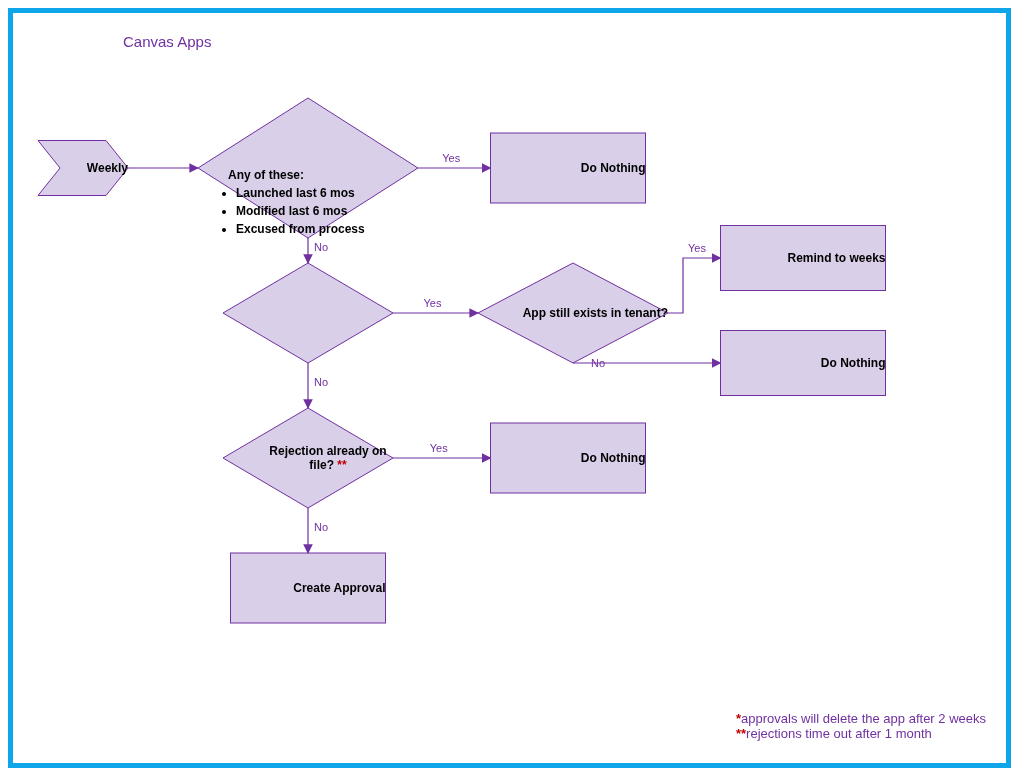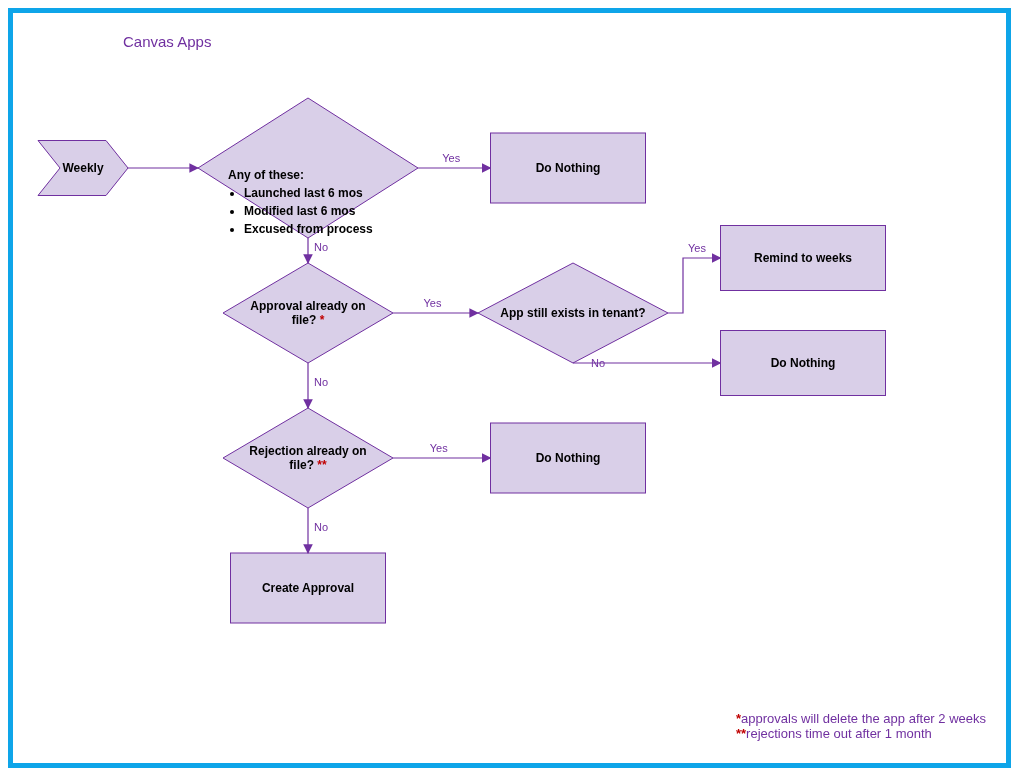--- a/index.html
+++ b/index.html
@@ -27,31 +27,31 @@
   font-weight: 700;
   text-align: center;
   color: #000;
 }
 .bullets {
   font-size: 12px;
   font-weight: 700;
   text-align: left;
   line-height: 1.5;
   list-style: disc;
-  margin-left: 16px;
+  margin-left: 8px;
 }
 .footnote {
   font-size: 13px;
   color: #7030a0;
 }
 .ast { color: #c00000; font-weight: 700; }
 
 
 .abs { position: absolute; }
-.center-both { display:flex; align-items:center; justify-content:center; }
+.center-both { display:flex; align-items:center; justify-content:flex-end; }
 
 svg.diagram-svg {
   position: absolute;
   left: 0; top: 0;
 }
 </style>
 </head>
 <body>
 
 <div class="canvas">
@@ -102,25 +102,20 @@
   <div style="display:flex;flex-direction:column;align-items:flex-start;justify-content:flex-end;height:100%;padding:0 30px;">
     <div class="shape-text" style="text-align:left;margin-bottom:2px;">Any of these:</div>
     <ul class="bullets">
       <li>Launched last 6 mos</li>
       <li>Modified last 6 mos</li>
       <li>Excused from process</li>
     </ul>
   </div>
 </div>
 
-<div id="txt-d2" class="abs center-both" style="left: 210px; top: 250px; width: 170px; height: 100px;">
-  <div class="shape-text" style="max-width:120px;">
-    <span>Approval already on file? </span><span class="ast">*</span>
-  </div>
-</div>
 
 <div id="txt-d3" class="abs center-both" style="left: 465px; top: 250px; width: 190px; height: 100px;">
   <div class="shape-text" style="max-width:150px;">App still exists in tenant?</div>
 </div>
 
 <div id="txt-d4" class="abs center-both" style="left: 210px; top: 395px; width: 170px; height: 100px;">
   <div class="shape-text" style="max-width:130px;">
     <span>Rejection already on file? </span><span class="ast">**</span>
   </div>
 </div>

